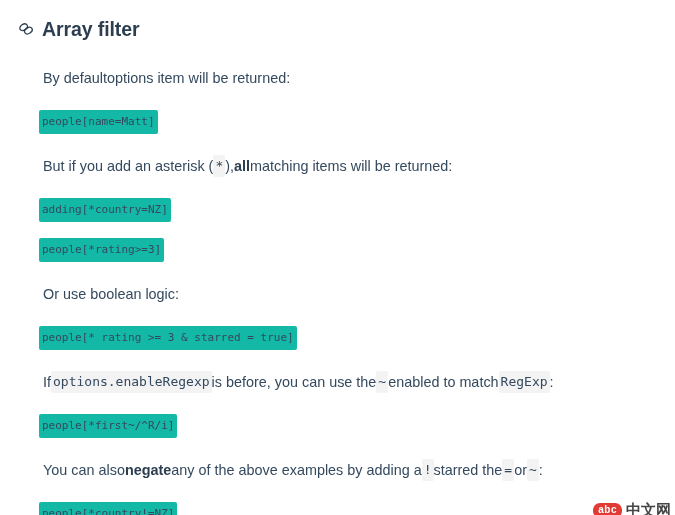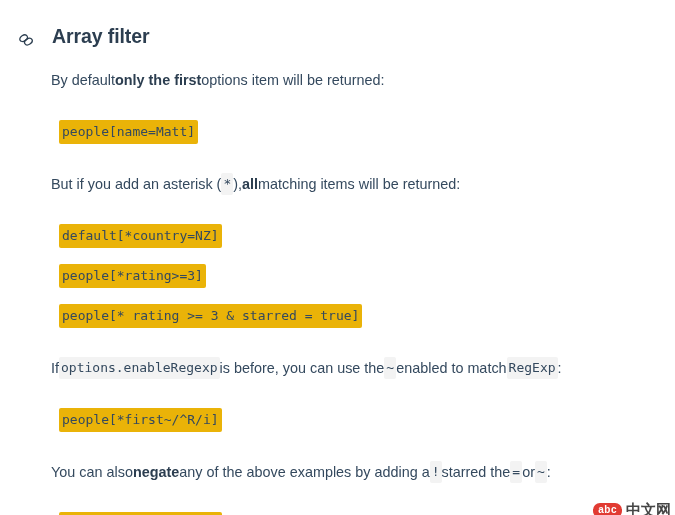--- a/index.html
+++ b/index.html
@@ -20,22 +20,22 @@
     position: relative;
     width: 675px;
     height: 515px;
     box-sizing: border-box;
     padding: 0;
   }
 
   
   .heading-row {
     display: flex;
-    align-items: flex-end;
-    gap: 18px;
+    align-items: flex-start;
+    gap: 8px;
     padding: 18px 0 0 18px;
     height: 30px;
   }
   .anchor-icon {
     width: 16px;
     height: 16px;
     flex: 0 0 16px;
     display: block;
     color: #2c3e50;
     margin-top: 3px;
@@ -53,21 +53,21 @@
   }
 
   
   .content {
     padding-left: 39px;
     padding-right: 10px;
     margin-top: 10px;
   }
 
   p.para {
-    margin: 12px;
+    margin: 4px;
     padding: 0;
     font-size: 14.4px;
     line-height: 20px;
     color: #34495e;
     height: 40px;
     display: flex;
     align-items: center;
     white-space: nowrap;
     font-family: "Liberation Sans", sans-serif;
   }
@@ -87,28 +87,27 @@
   .codeblock {
     margin: 0;
     height: 40px;
     display: flex;
     align-items: center;
     white-space: nowrap;
   }
   .codeblock > span.codetext {
     display: inline-block;
     font-family: "DejaVu Sans Mono", "Liberation Mono", monospace;
-    font-size: 13px;
+    font-size: 11px;
     line-height: 22px;
     color: #34495e;
-    background: #eab308;
+    background: #14b8a6;
     padding: 1px 3px;
     border-radius: 2px;
     white-space: pre;
-    margin-left: 20px;
   }
 
   
   .watermark {
     position: absolute;
     right: 4px;
     bottom: -3px;
     display: flex;
     align-items: center;
     gap: 4px;
@@ -145,39 +144,41 @@
         <ellipse cx="5.6" cy="6.2" rx="4.1" ry="2.9" transform="rotate(-32 5.6 6.2)"></ellipse>
         <ellipse cx="10.4" cy="9.6" rx="4.1" ry="2.9" transform="rotate(-32 10.4 9.6)"></ellipse>
       </svg>
     </span>
     <h2 class="page-title">Array filter</h2>
   </div>
 
   <div class="content" id="content-body">
       <p class="para">
         <span>By default </span>
-        <b>only the first</b>
         <span> options item will be returned:</span>
       </p>
       <div class="codeblock">
         <span class="codetext">people[name=Matt]</span>
       </div>
       <p class="para">
         <span>But if you add an asterisk (</span>
         <code class="inline">*</code>
         <span>), </span>
         <b>all</b>
         <span> matching items will be returned:</span>
       </p>
       <div class="codeblock">
-        <span class="codetext">default[*country=NZ]</span>
+        <span class="codetext">adding[*country=NZ]</span>
       </div>
       <div class="codeblock">
         <span class="codetext">people[*rating&gt;=3]</span>
       </div>
+      <p class="para">
+        <span>Or use boolean logic:</span>
+      </p>
       <div class="codeblock">
         <span class="codetext">people[* rating &gt;= 3 &amp; starred = true]</span>
       </div>
       <p class="para">
         <span>If </span>
         <code class="inline">options.enableRegexp</code>
         <span> is before, you can use the </span>
         <code class="inline">~</code>
         <span> enabled to match </span>
         <code class="inline">RegExp</code>

